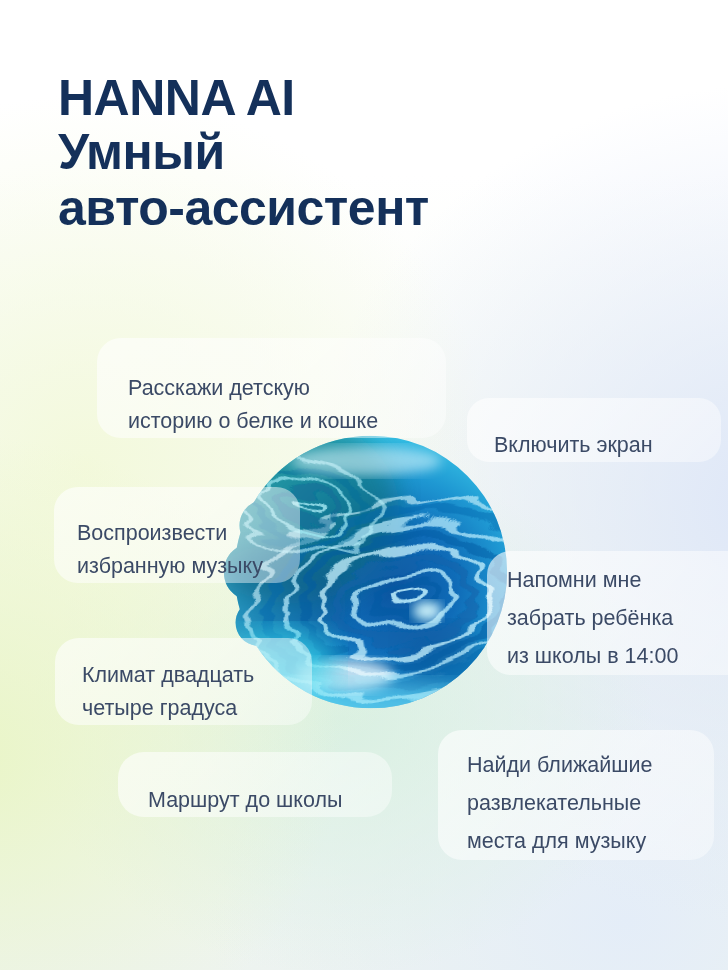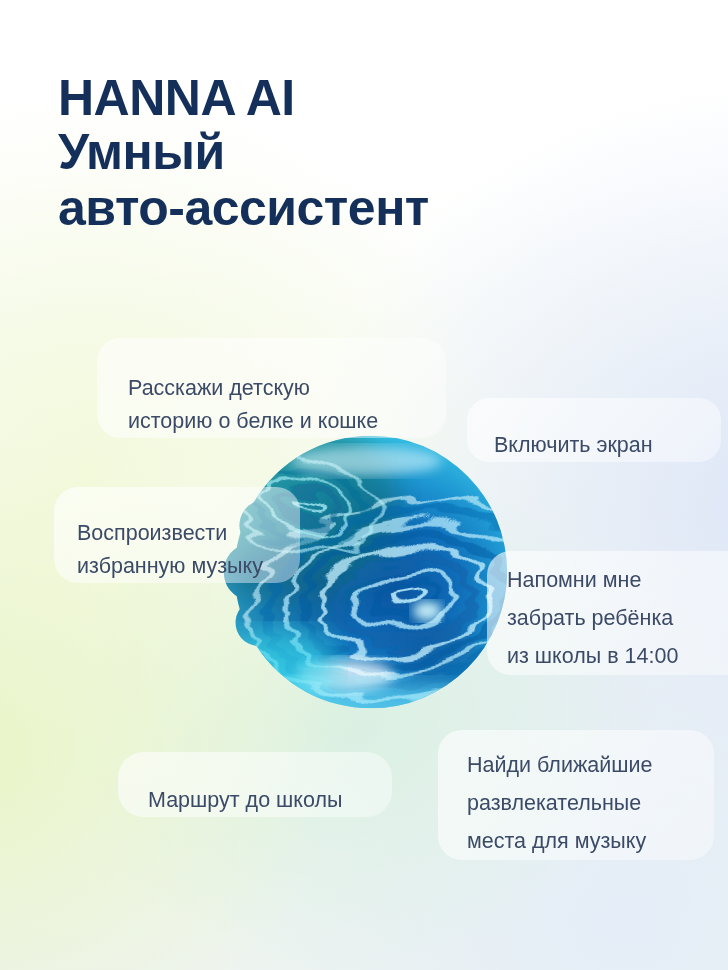--- a/index.html
+++ b/index.html
@@ -122,20 +122,24 @@
     <div class="line">Воспроизвести</div>
     <div class="line">избранную музыку</div>
   </div>
 
   <div class="chip chip-4 lh3">
     <div class="line">Напомни мне</div>
     <div class="line">забрать ребёнка</div>
     <div class="line">из школы в 14:00</div>
   </div>
 
+  <div class="chip chip-5 lh2">
+    <div class="line">Климат двадцать</div>
+    <div class="line">четыре градуса</div>
+  </div>
 
   <div class="chip chip-6 lh2">
     <div class="line">Маршрут до школы</div>
   </div>
 
   <div class="chip chip-7 lh3">
     <div class="line">Найди ближайшие</div>
     <div class="line">развлекательные</div>
     <div class="line">места для музыку</div>
   </div>

